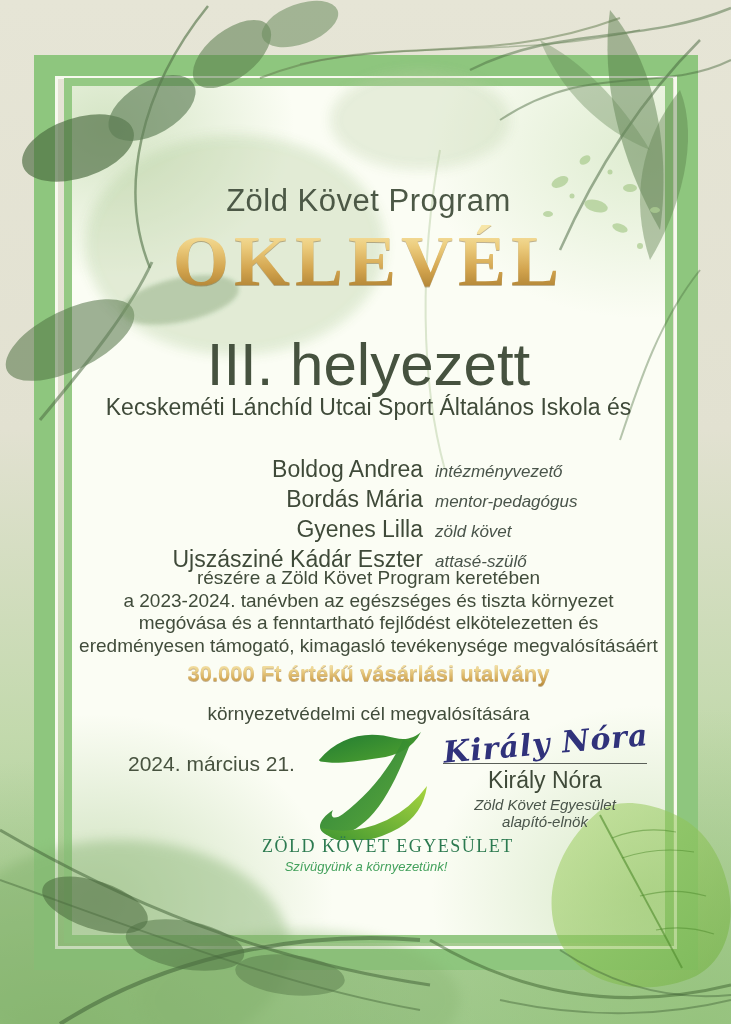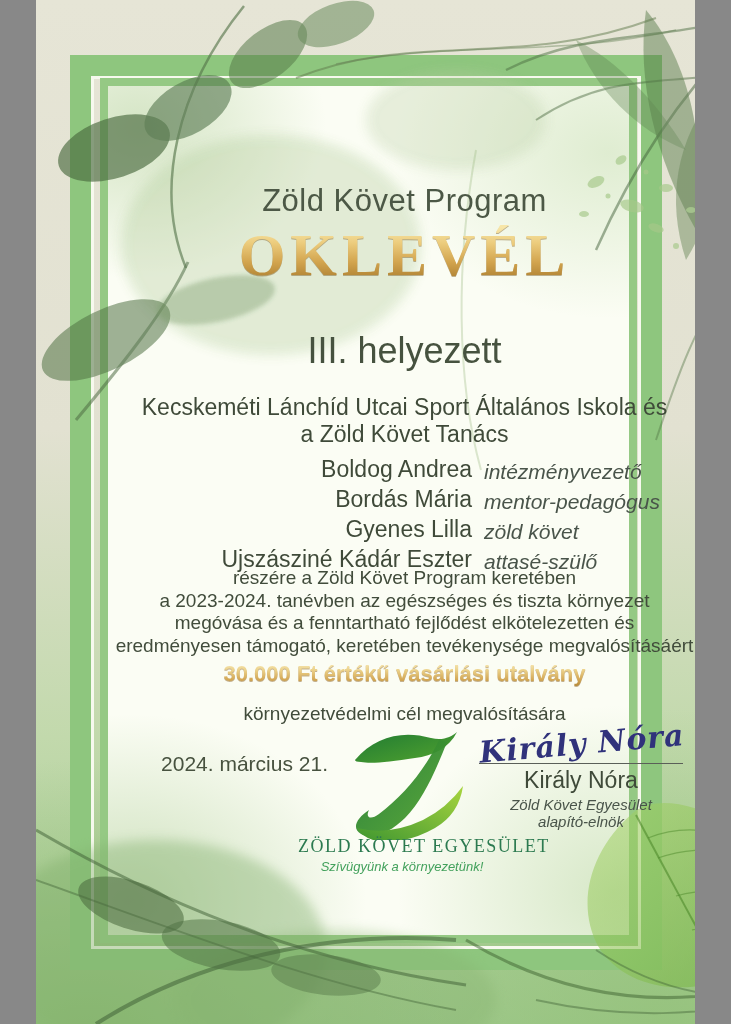--- a/index.html
+++ b/index.html
@@ -1,18 +1,18 @@
 <!DOCTYPE html>
 <html lang="hu"><head>
 <meta charset="utf-8">
 <title>Oklevél</title>
 <style>
   html,body{margin:0;padding:0;background:#888;}
   .page{
-    position:relative; width:659px; height:1024px; margin:0 auto; overflow:hidden;
+    position:relative; width:731px; height:1024px; margin:0 auto; overflow:hidden;
     font-family:"Liberation Sans", sans-serif;
     background:
       radial-gradient(480px 380px at 8% 102%, rgba(138,185,112,.85), rgba(138,185,112,0) 75%),
       radial-gradient(520px 420px at 96% 100%, rgba(146,192,120,.75), rgba(146,192,120,0) 75%),
       linear-gradient(to bottom, #e6e5d6 0%, #e2e1d1 42%, #c2d9ac 72%, #a3cb90 100%);
   }
   
   .interior{
     position:absolute; left:72px; top:85px; right:66px; bottom:89px;
     background:
@@ -25,41 +25,41 @@
   .frame-gap{position:absolute; left:55px; top:76px; right:54px; bottom:75px; background:transparent; border:3px solid #f7f9ee;}
   .frame-outer{position:absolute; left:34px; top:55px; right:33px; bottom:54px; border:21px solid #8ec67e;}
   .frame-inner{position:absolute; left:64px; top:78px; right:58px; bottom:81px; border:8px solid #95c984;}
   .deco{position:absolute; left:0; top:0; pointer-events:none;}
   .content-layer{position:absolute; left:0; top:0; width:731px; height:1024px;}
 
   .center-block{position:absolute; left:73px; right:67px; text-align:center; color:#4a5544;}
   .program-title{top:183px; font-size:31px; letter-spacing:.5px; color:#4c5846;}
   .oklevel{
     top:225px; font-family:"Liberation Serif", serif; font-weight:bold;
-    font-size:60px; letter-spacing:5px; line-height:1;
+    font-size:72px; letter-spacing:5px; line-height:1;
     background:linear-gradient(to bottom,#f7e6a8 4%,#eccc7d 30%,#d2a44e 62%,#a97c2f 95%);
     -webkit-background-clip:text; background-clip:text; color:transparent;
     filter:drop-shadow(0 1px 0 rgba(120,86,28,.45));
   }
-  .placement{top:330px; font-size:36px; color:#46523f;}
+  .placement{top:330px; font-size:60px; color:#46523f;}
   .school{top:394px; font-size:23px; line-height:27px; color:#3f4a39;}
-  .names{position:absolute; left:73px; right:55px; top:456px; display:grid;
+  .names{position:absolute; left:73px; right:68px; top:456px; display:grid;
          grid-template-columns:1fr 228px; column-gap:12px; row-gap:1px; color:#3f4a39;}
   .names .nm{text-align:right; font-size:23px; line-height:26px; white-space:nowrap;}
-  .names .rl{text-align:left; font-style:italic; font-size:21px; line-height:26px; padding-top:3px; color:#49544a;}
+  .names .rl{text-align:left; font-style:italic; font-size:17px; line-height:26px; padding-top:3px; color:#49544a;}
   .body-text{top:567px; font-size:19px; line-height:22.5px; color:#414c3b;}
   .award{
     top:661px; font-size:22px; font-weight:bold; letter-spacing:0;
     background:linear-gradient(to bottom,#f8ecc0 0%,#ecd28a 35%,#d4a957 70%,#b08434 100%);
     -webkit-background-clip:text; background-clip:text; color:transparent;
     filter:drop-shadow(0 1px 0 rgba(140,100,40,.5));
   }
   .purpose{top:703px; font-size:19px; color:#414c3b;}
 
-  .date-block{position:absolute; left:112px; top:752px; width:180px; text-align:right;
+  .date-block{position:absolute; left:128px; top:752px; width:180px; text-align:left;
               font-size:21px; color:#47523f;}
 
   .logo-block{position:absolute; left:262px; top:728px; width:208px; text-align:center;}
   .logo-z{display:block; margin:0 auto;}
   .logo-wordmark{font-family:"Liberation Serif", serif; font-size:18px; letter-spacing:1.5px;
                  color:#2c7a50; white-space:nowrap; margin-top:-4px;}
   .logo-tagline{font-size:13px; font-style:italic; color:#43a15c; margin-top:2px;}
 
   .sign-block{position:absolute; left:443px; top:726px; width:204px; text-align:center;}
   .sign-hand{font-family:"DejaVu Serif", serif; font-style:italic; font-weight:bold;
@@ -160,39 +160,38 @@
   <div class="content-layer">
 
     <div class="center-block program-title">Zöld Követ Program</div>
 
     <div class="center-block oklevel">OKLEVÉL</div>
 
     <div class="center-block placement">III. helyezett</div>
 
     <div class="center-block school">
       <div>Kecskeméti Lánchíd Utcai Sport Általános Iskola és</div>
-      <div>a Zöld Követ Tanács</div>
     </div>
 
     <div class="names">
       <div class="nm">Boldog Andrea</div>
       <div class="rl">intézményvezető</div>
       <div class="nm">Bordás Mária</div>
       <div class="rl">mentor-pedagógus</div>
       <div class="nm">Gyenes Lilla</div>
       <div class="rl">zöld követ</div>
       <div class="nm">Ujszásziné Kádár Eszter</div>
       <div class="rl">attasé-szülő</div>
     </div>
 
     <div class="center-block body-text">
       <div>részére a Zöld Követ Program keretében</div>
       <div>a 2023-2024. tanévben az egészséges és tiszta környezet</div>
       <div>megóvása és a fenntartható fejlődést elkötelezetten és</div>
-      <div>eredményesen támogató, keretében tevékenysége megvalósításáért</div>
+      <div>eredményesen támogató, kimagasló tevékenysége megvalósításáért</div>
     </div>
 
     <div class="center-block award">30.000 Ft értékű vásárlási utalvány</div>
 
     <div class="center-block purpose">környezetvédelmi cél megvalósítására</div>
 
     <div class="date-block">2024. március 21.</div>
 
     <div class="logo-block">
       <svg class="logo-z" width="150" height="112" viewBox="0 0 150 112">

